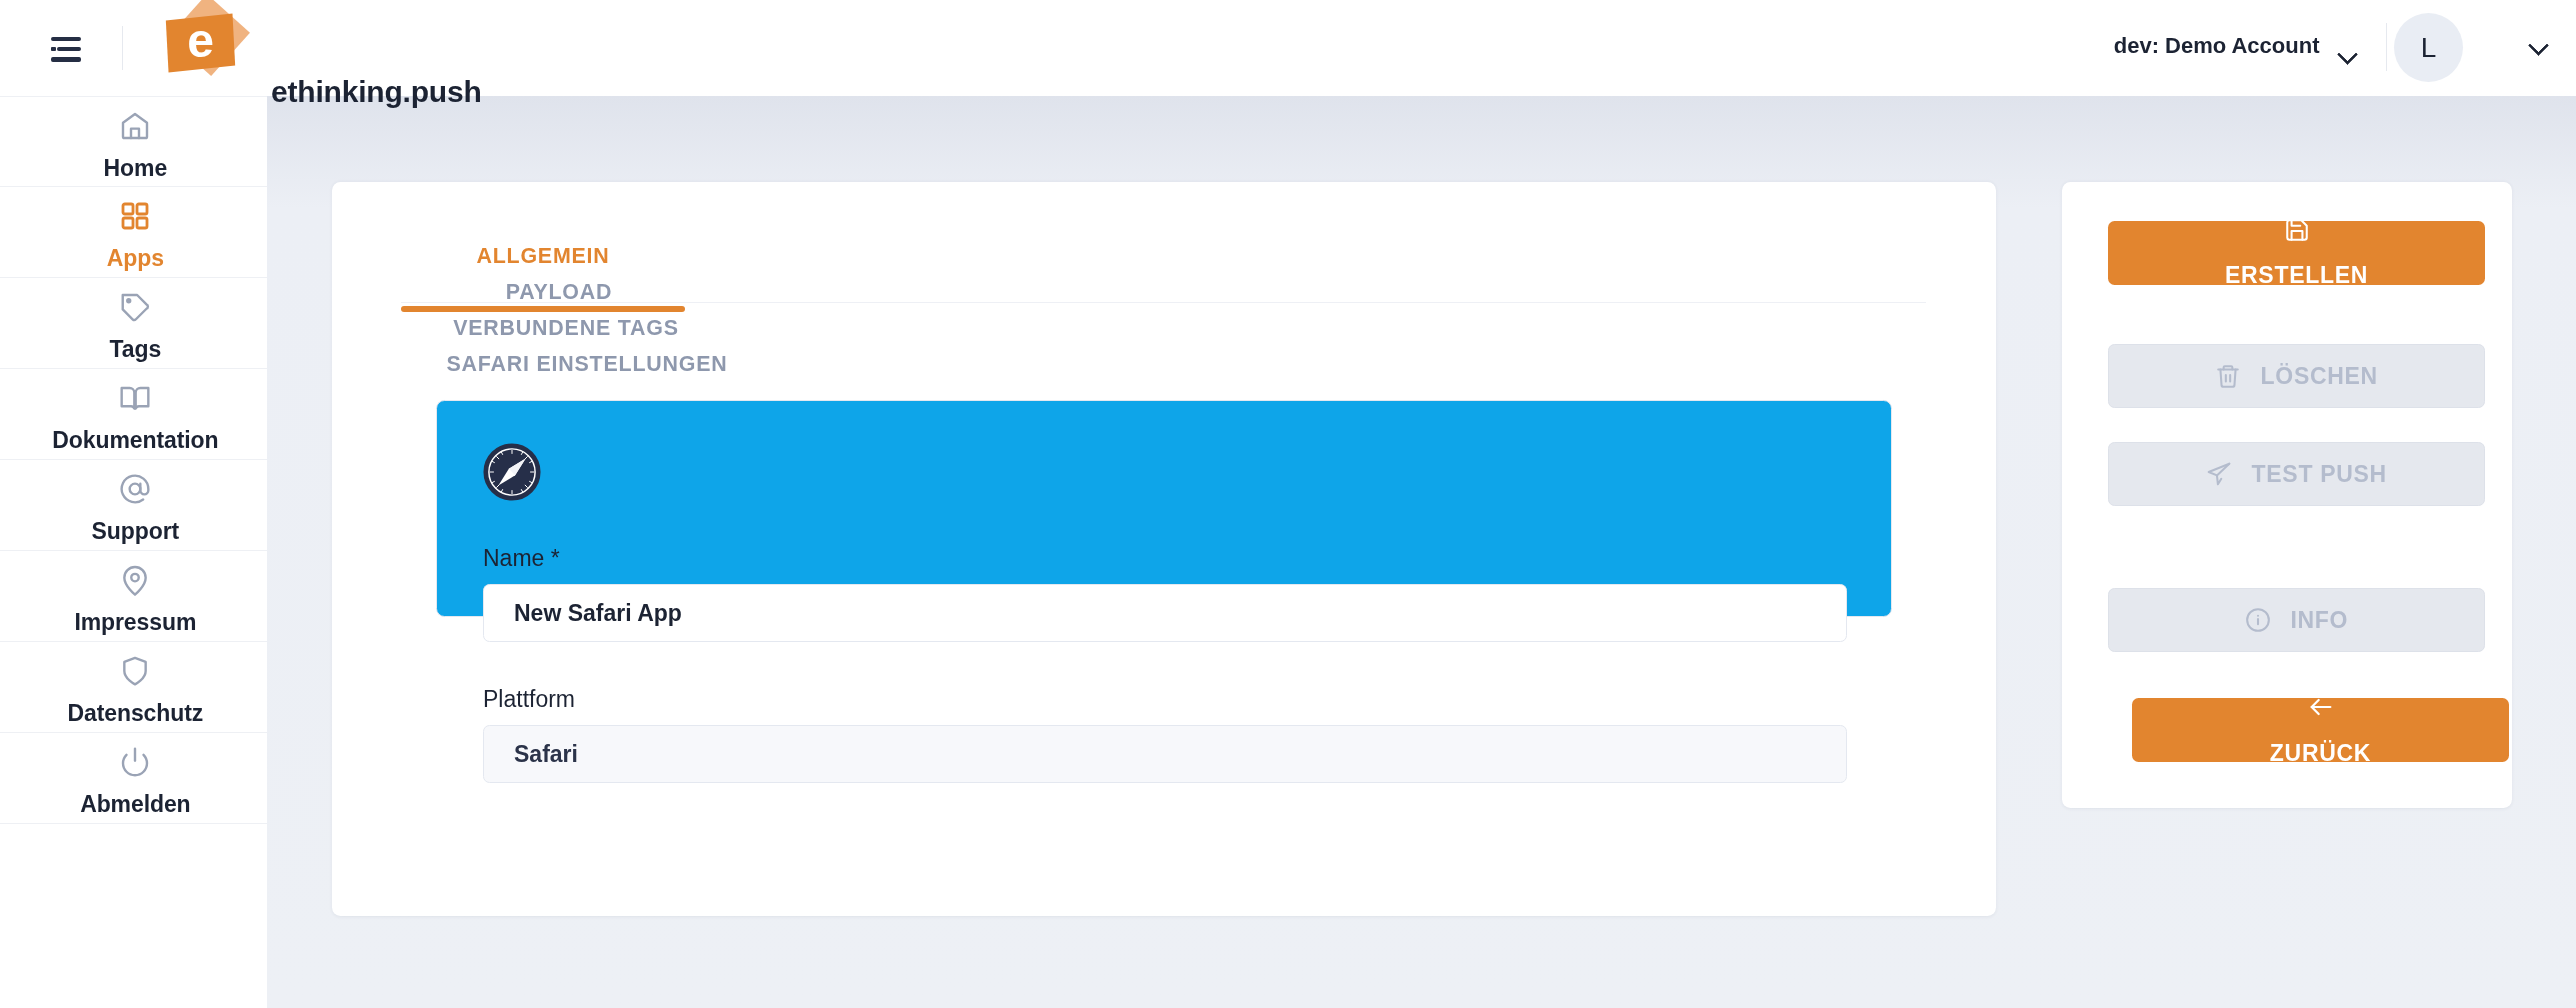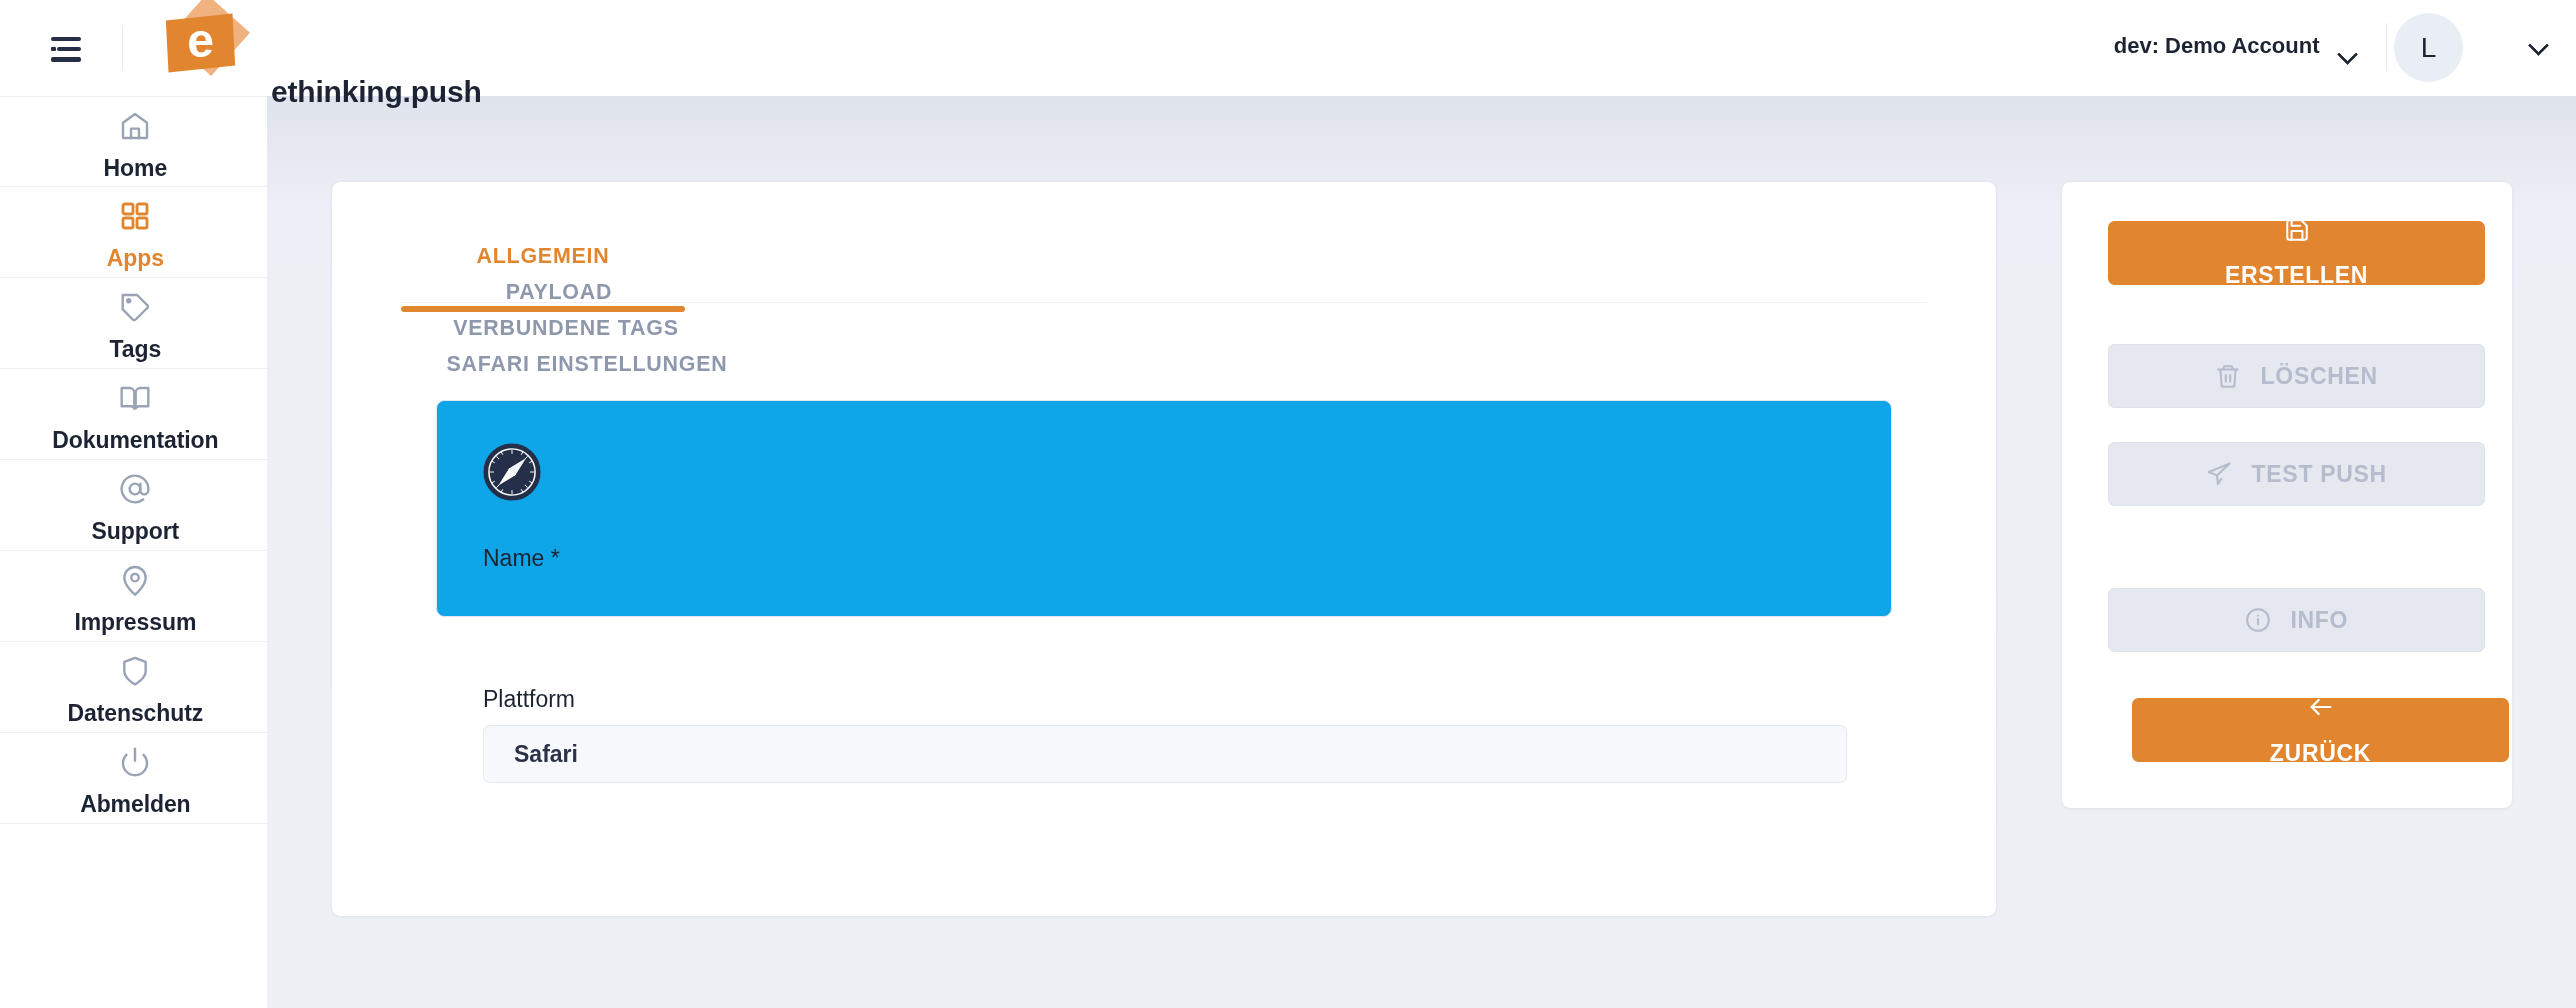--- a/index.html
+++ b/index.html
@@ -485,20 +485,21 @@
             <line x1="51" y1="42.2" x2="54.5" y2="44"></line>
             <line x1="54.5" y1="20" x2="51" y2="21.8"></line>
             <line x1="13" y1="42.2" x2="9.5" y2="44"></line>
           </g>
           <path d="M47 17 L28.5 28.5 L17 47 L35.5 35.5 Z" fill="#ffffff"></path>
           <path d="M47 17 L28.5 28.5 L35.5 35.5 Z" fill="#f2f3f7"></path>
         </svg>
       </div>
 
       <div class="field-label lbl-name">Name *</div>
+      <div class="field-box fld-name">New Safari App</div>
 
       <div class="field-label lbl-platform">Plattform</div>
       <div class="field-box fld-platform">Safari</div>
     </div>
   </section>
 
   <aside class="side-panel">
 
     <button class="act-btn primary b-erstellen">
       <span>

